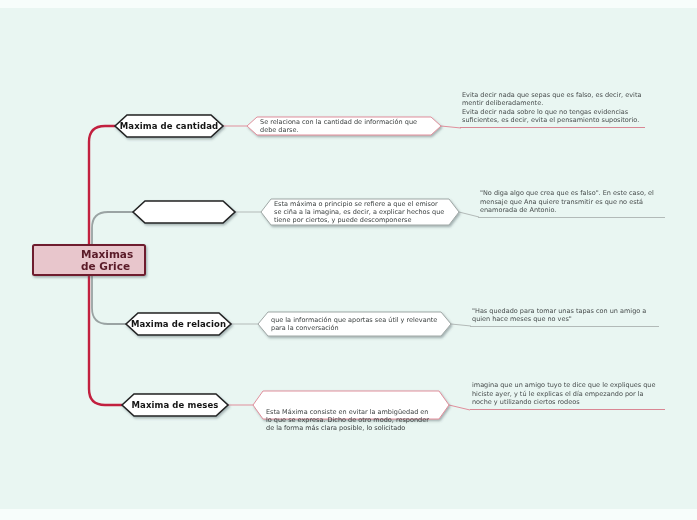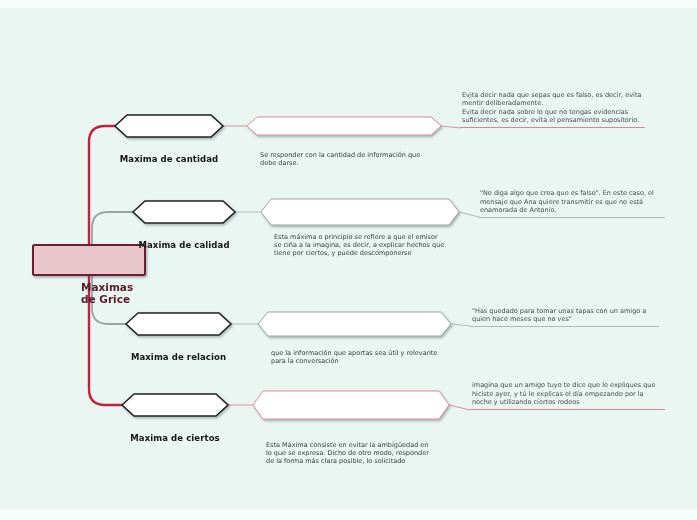--- a/index.html
+++ b/index.html
@@ -5,21 +5,21 @@
   html,body{margin:0;padding:0;}
   body{font-family:"DejaVu Sans","Liberation Sans",sans-serif;}
   .canvas{
     position:relative;width:697px;height:520px;overflow:hidden;
     background:#e9f6f2;
   }
   .edge-strip{position:absolute;left:0;width:697px;background:#f7fdfb;}
   .edge-strip.top{top:0;height:8px;}
   .edge-strip.bottom{bottom:0;height:11px;}
   svg.layer{position:absolute;left:0;top:0;}
-  .overlay{position:absolute;box-sizing:border-box;margin-top:33px;}
+  .overlay{position:absolute;box-sizing:border-box;}
   .branch-label{
     display:flex;align-items:center;justify-content:center;
     font-size:8.5px;font-weight:bold;color:#151515;letter-spacing:.1px;
     cursor:pointer;
   }
   .desc-label{
     display:flex;align-items:center;
     font-size:6.5px;line-height:1.25;color:#3a3f3f;
     padding:0 13px;cursor:pointer;
   }
@@ -69,32 +69,29 @@
     <rect x="33" y="245" width="112" height="30" rx="1.5" stroke-width="2" filter="url(#ds)" fill="#e8c6cc" stroke="#6e1e2d"></rect>
   </svg>
 
   <div class="overlay root-label" style="left:33px;top:245px;width:112px;height:30px;padding-left:48px;">
     <span>Maximas de Grice</span>
   </div>
 
   <div class="overlay branch-label" style="left:115px;top:115px;width:108px;height:22px;">
     <span>Maxima de cantidad</span>
   </div>
-  <div class="overlay branch-label" style="left:133px;top:201px;width:102px;height:22px;">
-    <span>Maxima de calidad</span>
-  </div>
   <div class="overlay branch-label" style="left:126px;top:313px;width:105px;height:22px;">
     <span>Maxima de relacion</span>
   </div>
   <div class="overlay branch-label" style="left:122px;top:394px;width:106px;height:22px;">
-    <span>Maxima de ciertos</span>
+    <span>Maxima de meses</span>
   </div>
 
   <div class="overlay desc-label" style="left:247px;top:117px;width:194px;height:18px;">
-    <span>Se responder con la cantidad de información que debe darse.</span>
+    <span>Se relaciona con la cantidad de información que debe darse.</span>
   </div>
   <div class="overlay desc-label" style="left:261px;top:199px;width:198px;height:26px;">
     <span>Esta máxima o principio se refiere a que el emisor se ciña a la imagina, es decir, a explicar hechos que tiene por ciertos, y puede descomponerse</span>
   </div>
   <div class="overlay desc-label" style="left:258px;top:312px;width:193px;height:24px;align-items:center;">
     <span>que la información que aportas sea útil y relevante para la conversación</span>
   </div>
   <div class="overlay desc-label" style="left:253px;top:404px;width:196px;height:28px;align-items:flex-end;">
     <span>Esta Máxima consiste en evitar la ambigüedad en lo que se expresa. Dicho de otro modo, responder de la forma más clara posible, lo solicitado</span>
   </div>

